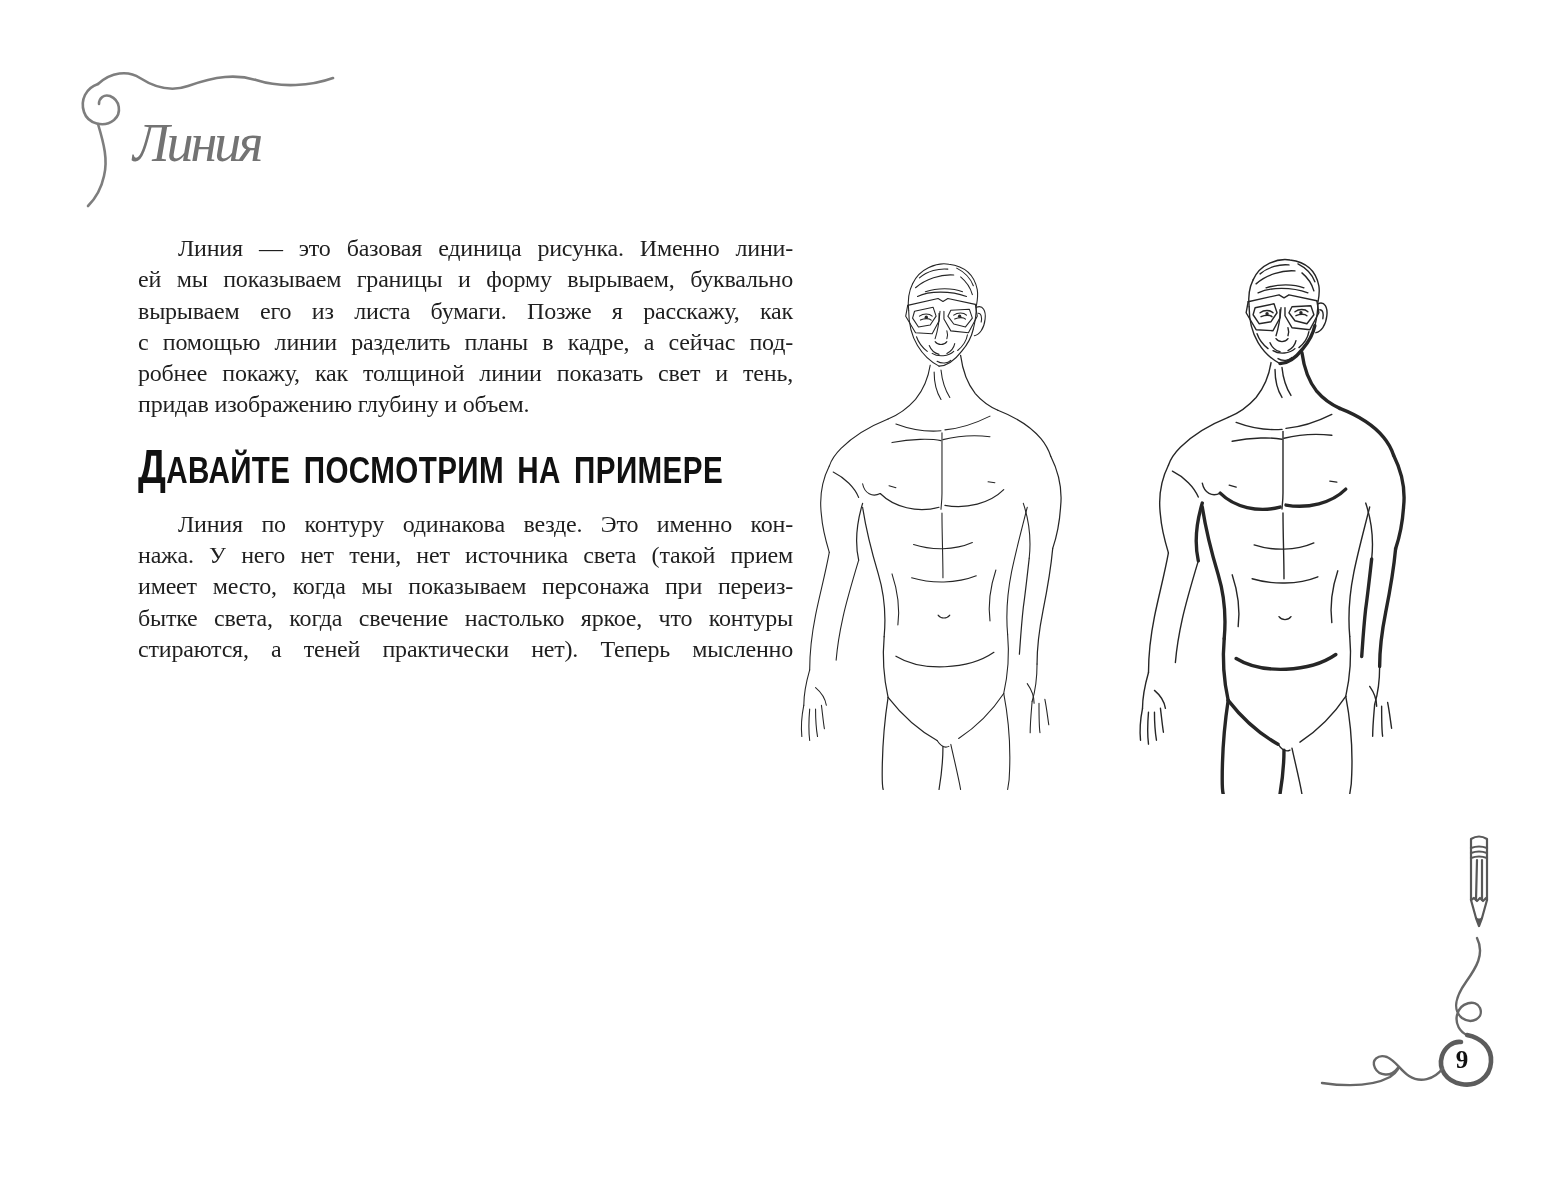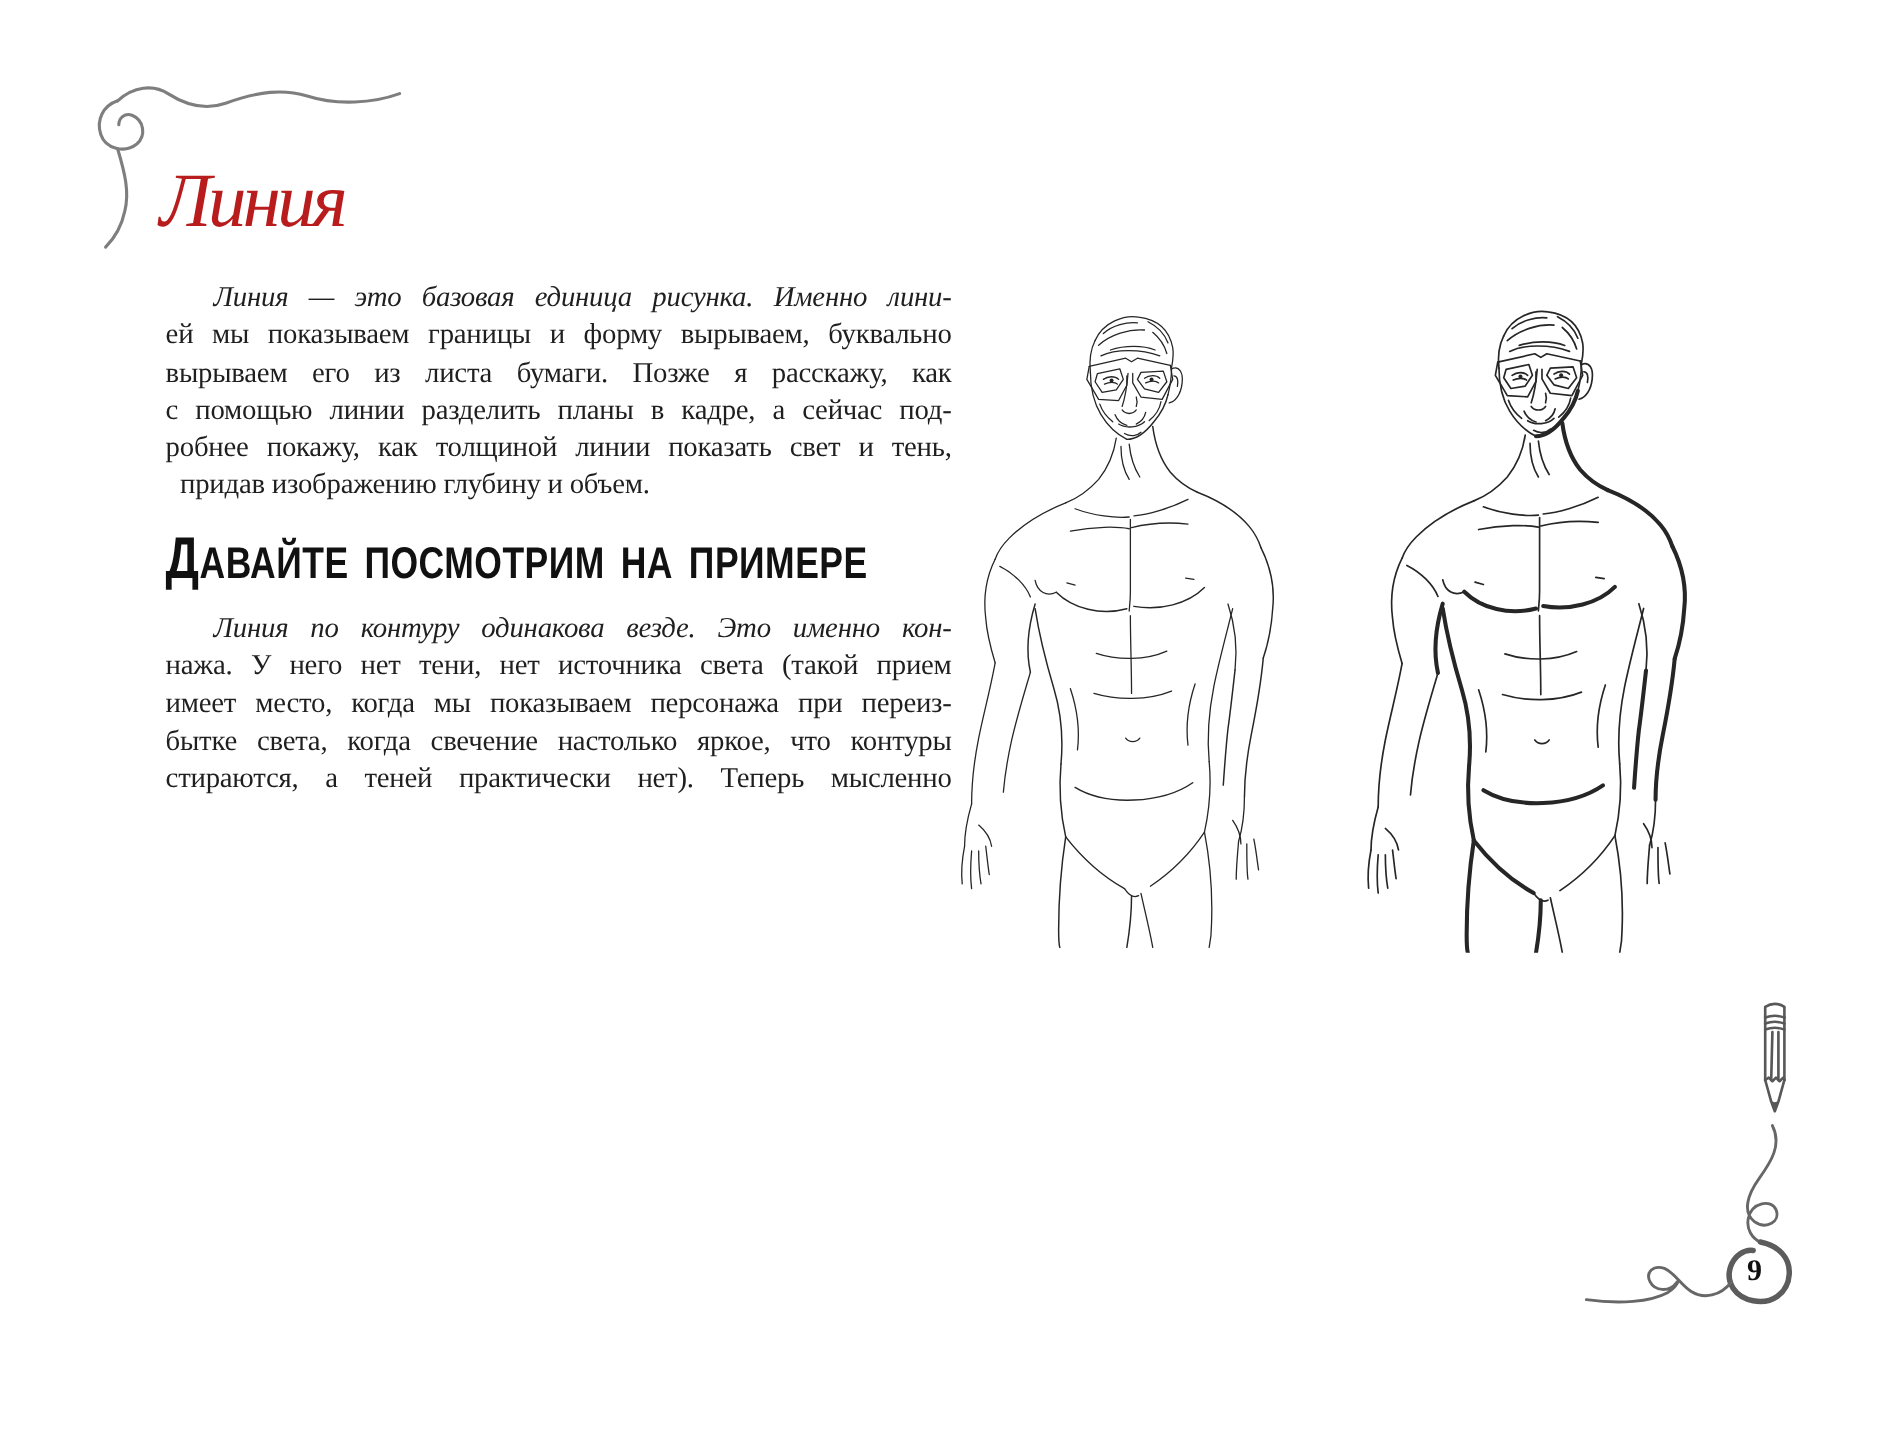--- a/index.html
+++ b/index.html
@@ -4,33 +4,33 @@
 <style>
   html,body{margin:0;padding:0;background:#ffffff;}
   .page{
     position:relative;width:1565px;height:1193px;background:#ffffff;overflow:hidden;
     font-family:"Liberation Serif","DejaVu Serif",serif;color:#1f1f1f;
   }
   
   .flourish{position:absolute;left:76px;top:68px;z-index:1;}
   
   .title{
-    position:absolute;left:133px;top:132px;z-index:2;
-    font-style:italic;font-weight:400;font-size:64px;line-height:1.1;
-    color:#b91c1c;letter-spacing:-3px;
+    position:absolute;left:133px;top:114px;z-index:2;
+    font-style:italic;font-weight:400;font-size:54px;line-height:1.1;
+    color:#737373;letter-spacing:-3px;
   }
   
   .textcol{
     position:absolute;left:138px;top:233px;width:655px;
     font-size:24px;line-height:31.3px;letter-spacing:-0.2px;
   }
   .para{margin:0;}
   .tline{text-align:justify;text-align-last:justify;}
-  .tl-first{text-indent:40px;font-style:italic;}
-  .tl-last{text-align-last:left;margin-left:12px;}
+  .tl-first{text-indent:40px;}
+  .tl-last{text-align-last:left;}
   .heading{
     margin:24px 0 13px 0;white-space:nowrap;
     transform:scaleX(0.80);transform-origin:0 100%;
     font-family:"Liberation Sans","DejaVu Sans",sans-serif;font-weight:700;color:#111;
     word-spacing:0.24em;letter-spacing:0.5px;line-height:42px;
   }
   .heading .hi{font-size:49px;}
   .heading .hr{font-size:37px;}
   
   .fig{position:absolute;}

